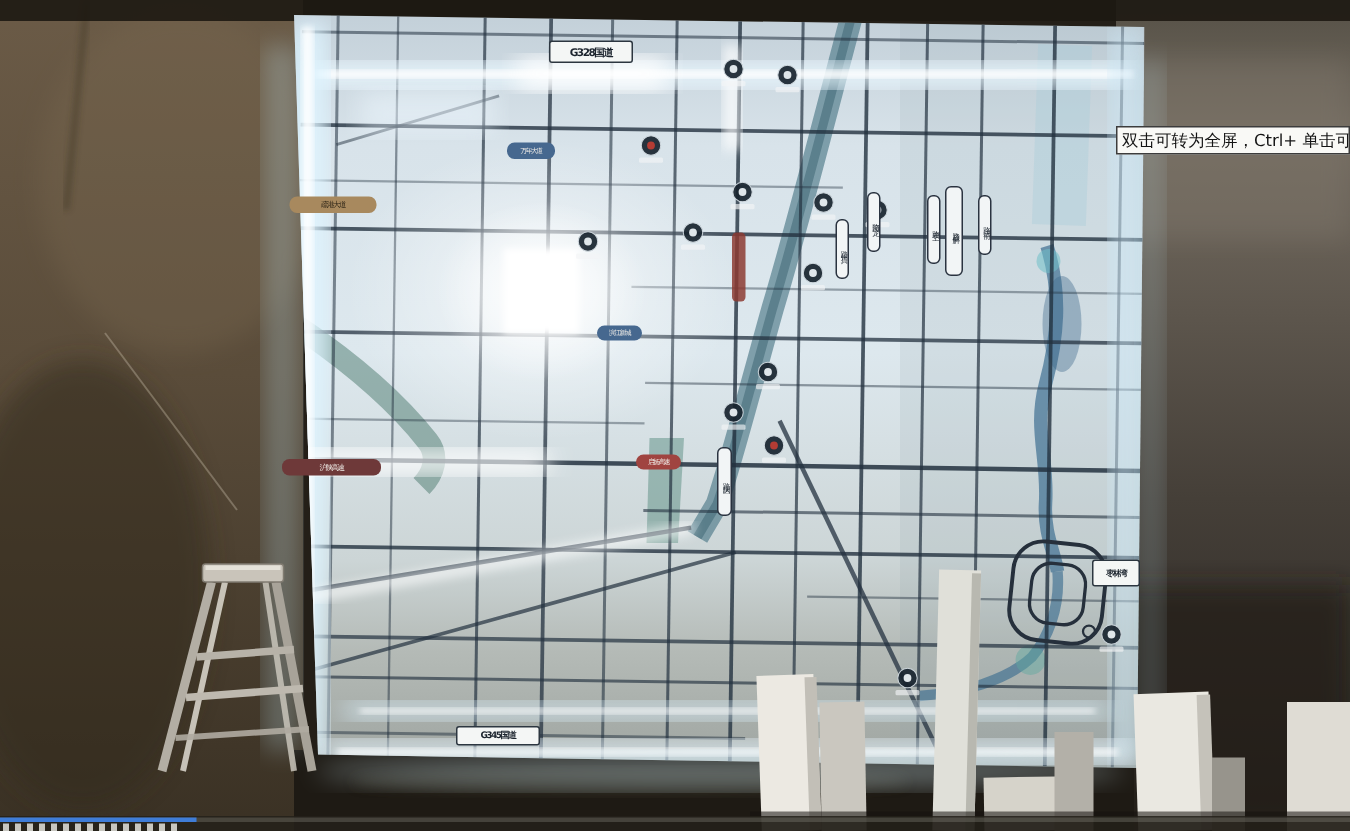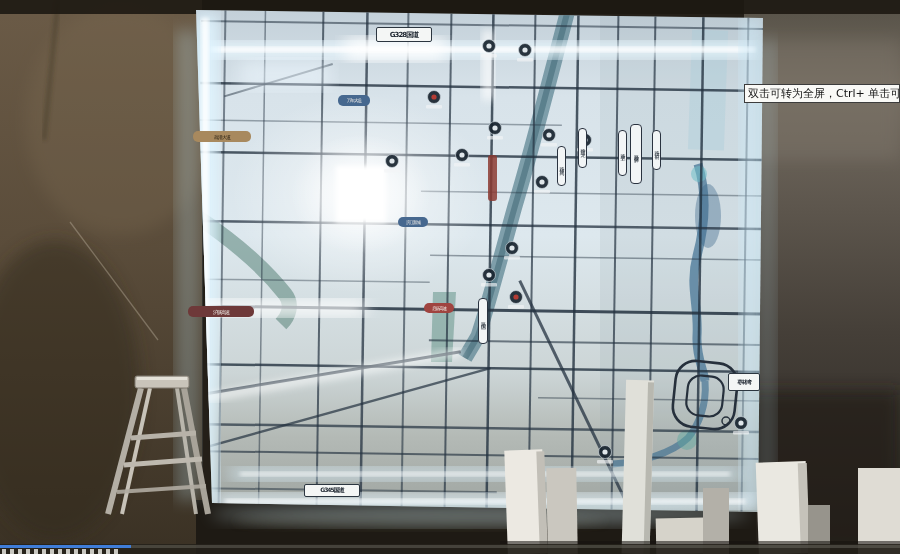--- a/index.html
+++ b/index.html
@@ -276,21 +276,21 @@
       <rect x="656" y="518" width="48" height="36" fill="#d6d3ca" transform="rotate(-1 680 536)"></rect>
       <rect x="703" y="488" width="26" height="66" fill="#b3b0a8"></rect>
       <rect x="757" y="462" width="50" height="92" fill="#eae8e1" transform="rotate(-2 780 500)"></rect>
       <rect x="799" y="464" width="9" height="90" fill="#c5c2ba" transform="rotate(-2 780 500)"></rect>
       <rect x="808" y="505" width="22" height="49" fill="#97948c"></rect>
       <rect x="858" y="468" width="42" height="86" fill="#dfdcd4"></rect>
       <rect x="500" y="541" width="400" height="13" fill="#15120e" opacity=".55"></rect>
     </g>
   </svg>
 
-  <div class="map-label plate" style="left:376px;top:27px;width:56px;height:15px;">G328国道</div>
+  <div class="map-label plate" style="left:366px;top:27px;width:56px;height:15px;">G328国道</div>
   <div class="map-label plate" style="left:304px;top:484px;width:56px;height:13px;font-size:6px;">G345国道</div>
   <div class="map-label pill pill-tan" style="left:193px;top:131px;width:58px;height:11px;">疏港大道</div>
   <div class="map-label pill pill-maroon" style="left:188px;top:306px;width:66px;height:11px;">沪陕高速</div>
   <div class="map-label pill pill-red" style="left:424px;top:303px;width:30px;height:10px;">启扬高速</div>
   <div class="map-label plate" style="left:728px;top:373px;width:32px;height:18px;font-size:5.5px;">枣林湾</div>
   <div class="map-label pill pill-blue" style="left:338px;top:95px;width:32px;height:11px;">万年大道</div>
   <div class="map-label pill pill-blue" style="left:398px;top:217px;width:30px;height:10px;">滨江新城</div>
   <div class="map-label cap-v" style="left:557px;top:146px;width:9px;height:40px;">真州路</div>
   <div class="map-label cap-v" style="left:578px;top:128px;width:9px;height:40px;">龙河路</div>
   <div class="map-label cap-v" style="left:618px;top:130px;width:9px;height:46px;">工农路</div>

